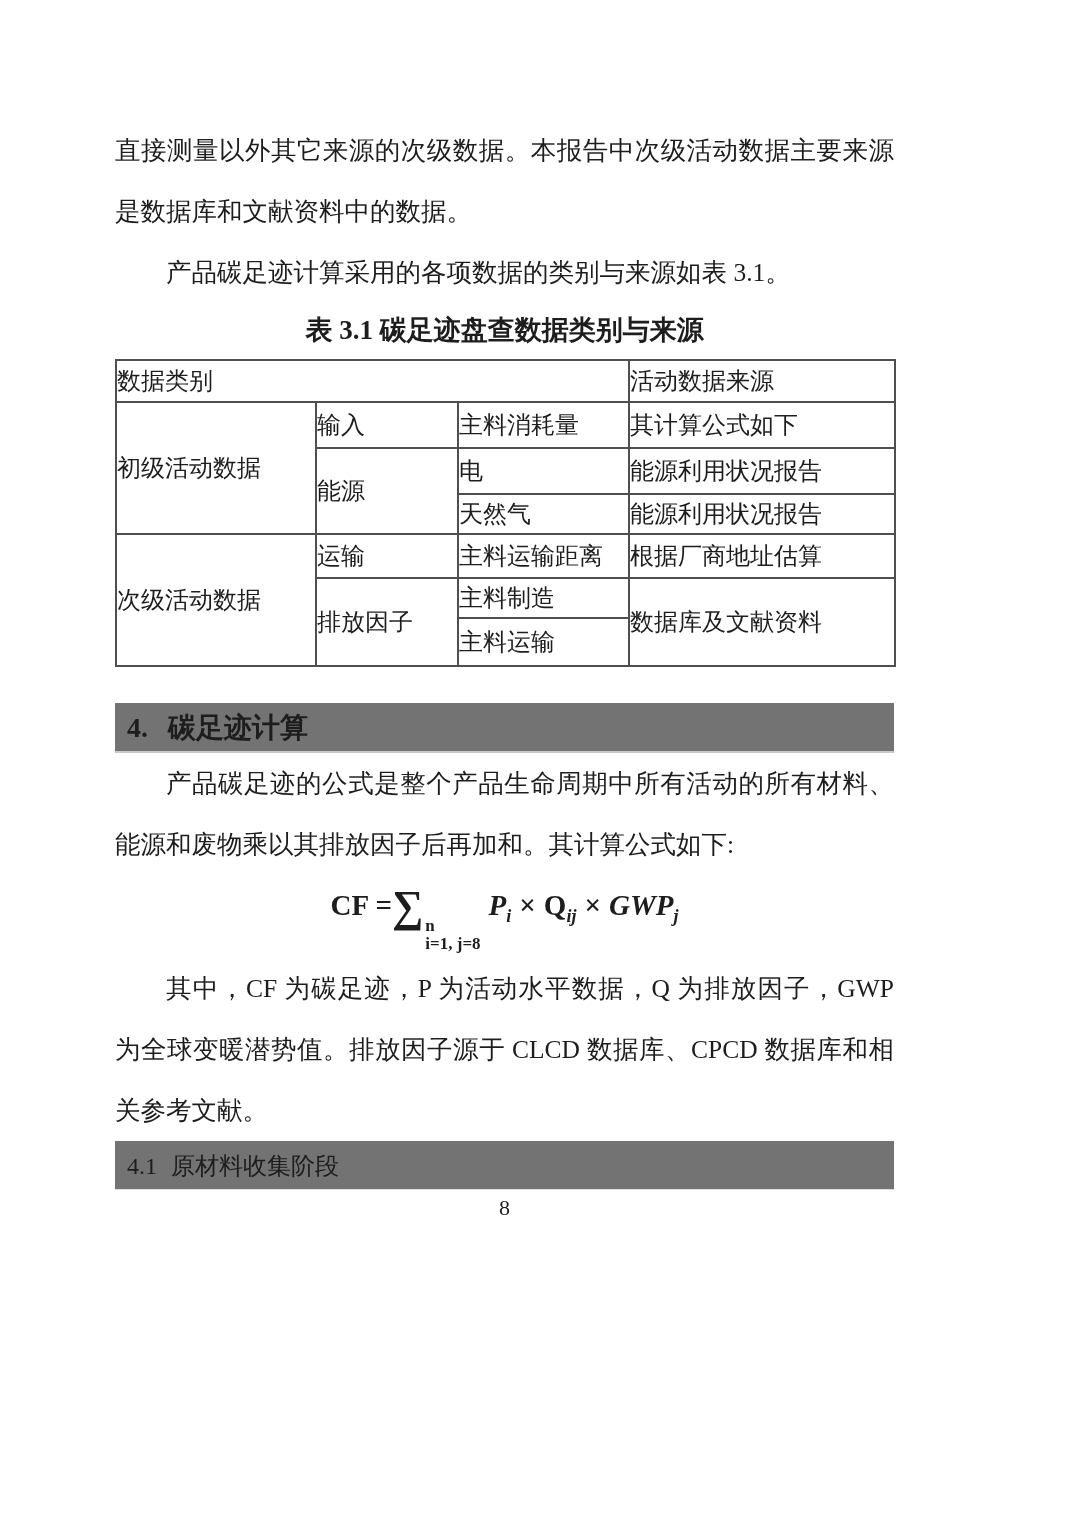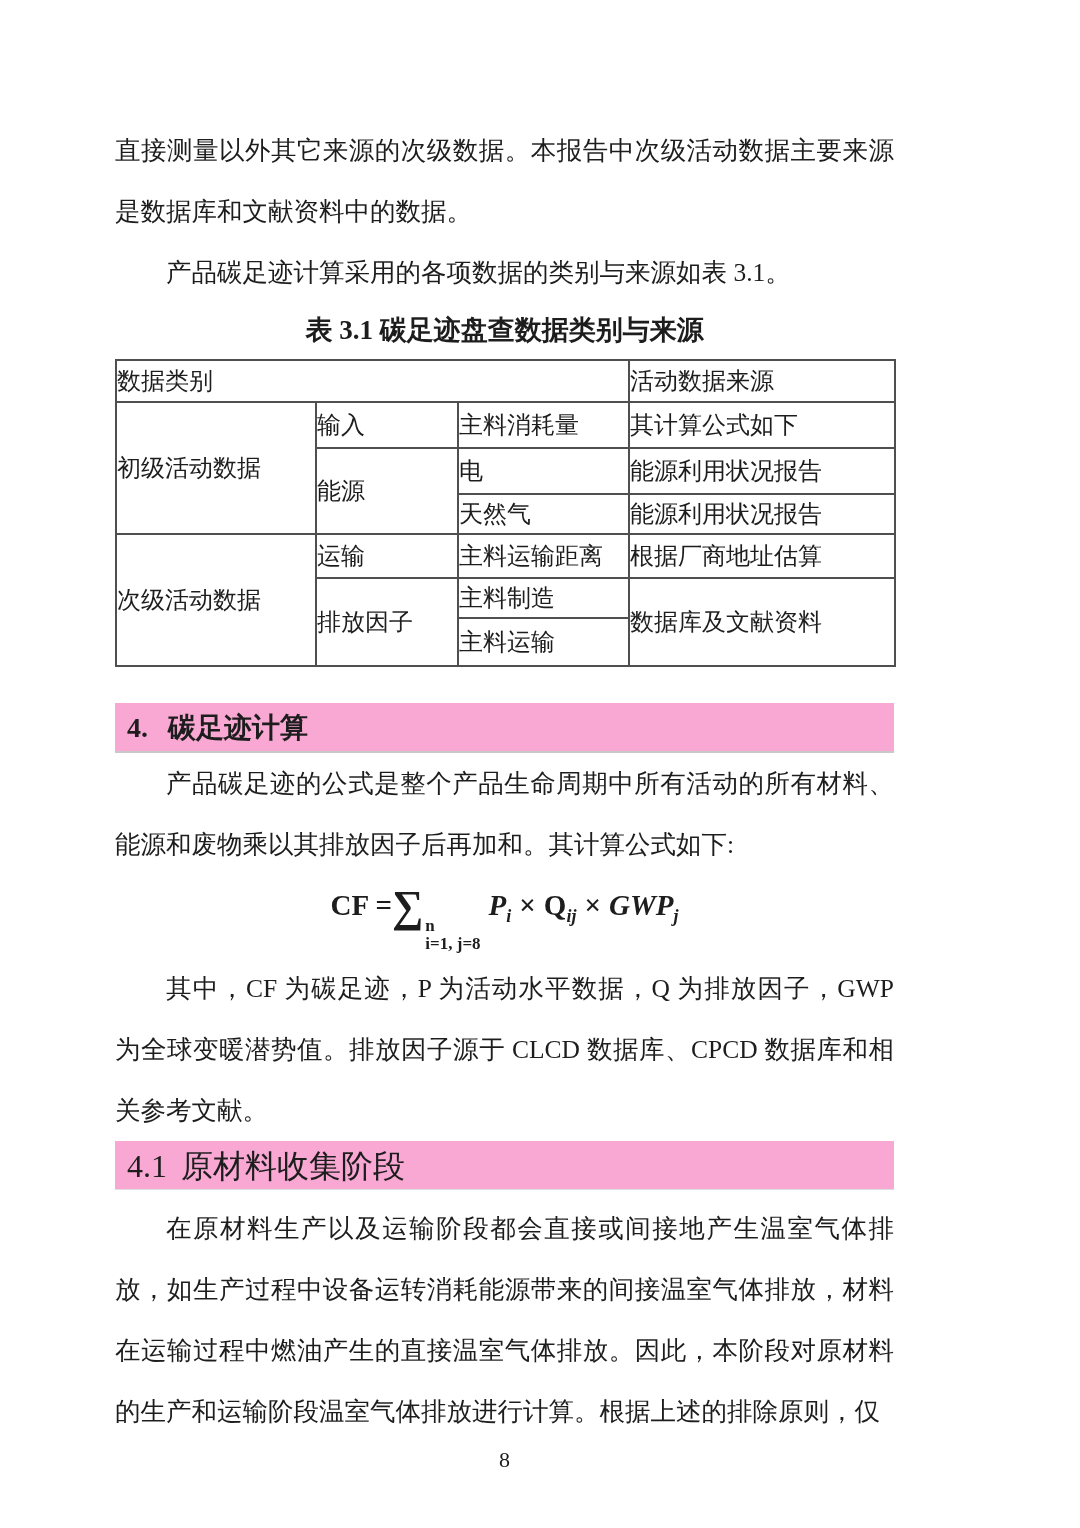--- a/index.html
+++ b/index.html
@@ -45,31 +45,31 @@
     padding: 0;
     overflow: hidden;
   }
   tr.h40 td { height: 40px; }
   tr.h44 td { height: 44px; }
   tr.h38 td { height: 38px; }
   tr.h42 td { height: 42px; }
   tr.h46 td { height: 46px; }
 
   .section-bar {
-    background: #f9a8d4;
+    background: #737373;
     border-bottom: 2px solid #c9c9c9;
     font-size: 28px;
     font-weight: bold;
     line-height: 30px;
     padding: 10px 12px 8px 12px;
     margin-top: 36px;
   }
   .section-bar.sub {
     font-weight: normal;
-    font-size: 32px;
+    font-size: 24px;
     border-bottom: 1px solid #dedede;
     margin-top: 0;
   }
   .sec-num { margin-right: 20px; }
   .section-bar.sub .sec-num { margin-right: 14px; }
 
   .formula {
     text-align: center;
     font-weight: bold;
     font-size: 29px;
@@ -175,17 +175,16 @@
         <span>i=1, j=8</span>
       </span><span class="var-italic">P</span><sub>i</sub><span class="op">×</span><span>Q</span><sub>ij</sub><span class="op">×</span><span class="var-italic">GWP</span><sub>j</sub>
   </div>
 
   <p class="body-text indent" style="margin-top:4px;">其中，CF 为碳足迹，P 为活动水平数据，Q 为排放因子，GWP 为全球变暖潜势值。排放因子源于 CLCD 数据库、CPCD 数据库和相关参考文献。</p>
 
   <div class="section-bar sub">
     <span class="sec-num">4.1</span><span>原材料收集阶段</span>
   </div>
 
-  <p class="body-text indent" style="margin-top:8px;">在原材料生产以及运输阶段都会直接或间接地产生温室气体排放，如生产过程中设备运转消耗能源带来的间接温室气体排放，材料在运输过程中燃油产生的直接温室气体排放。因此，本阶段对原材料的生产和运输阶段温室气体排放进行计算。根据上述的排除原则，仅</p>
 
   <div class="page-num">8</div>
 
 </div>
 
 </body></html>

